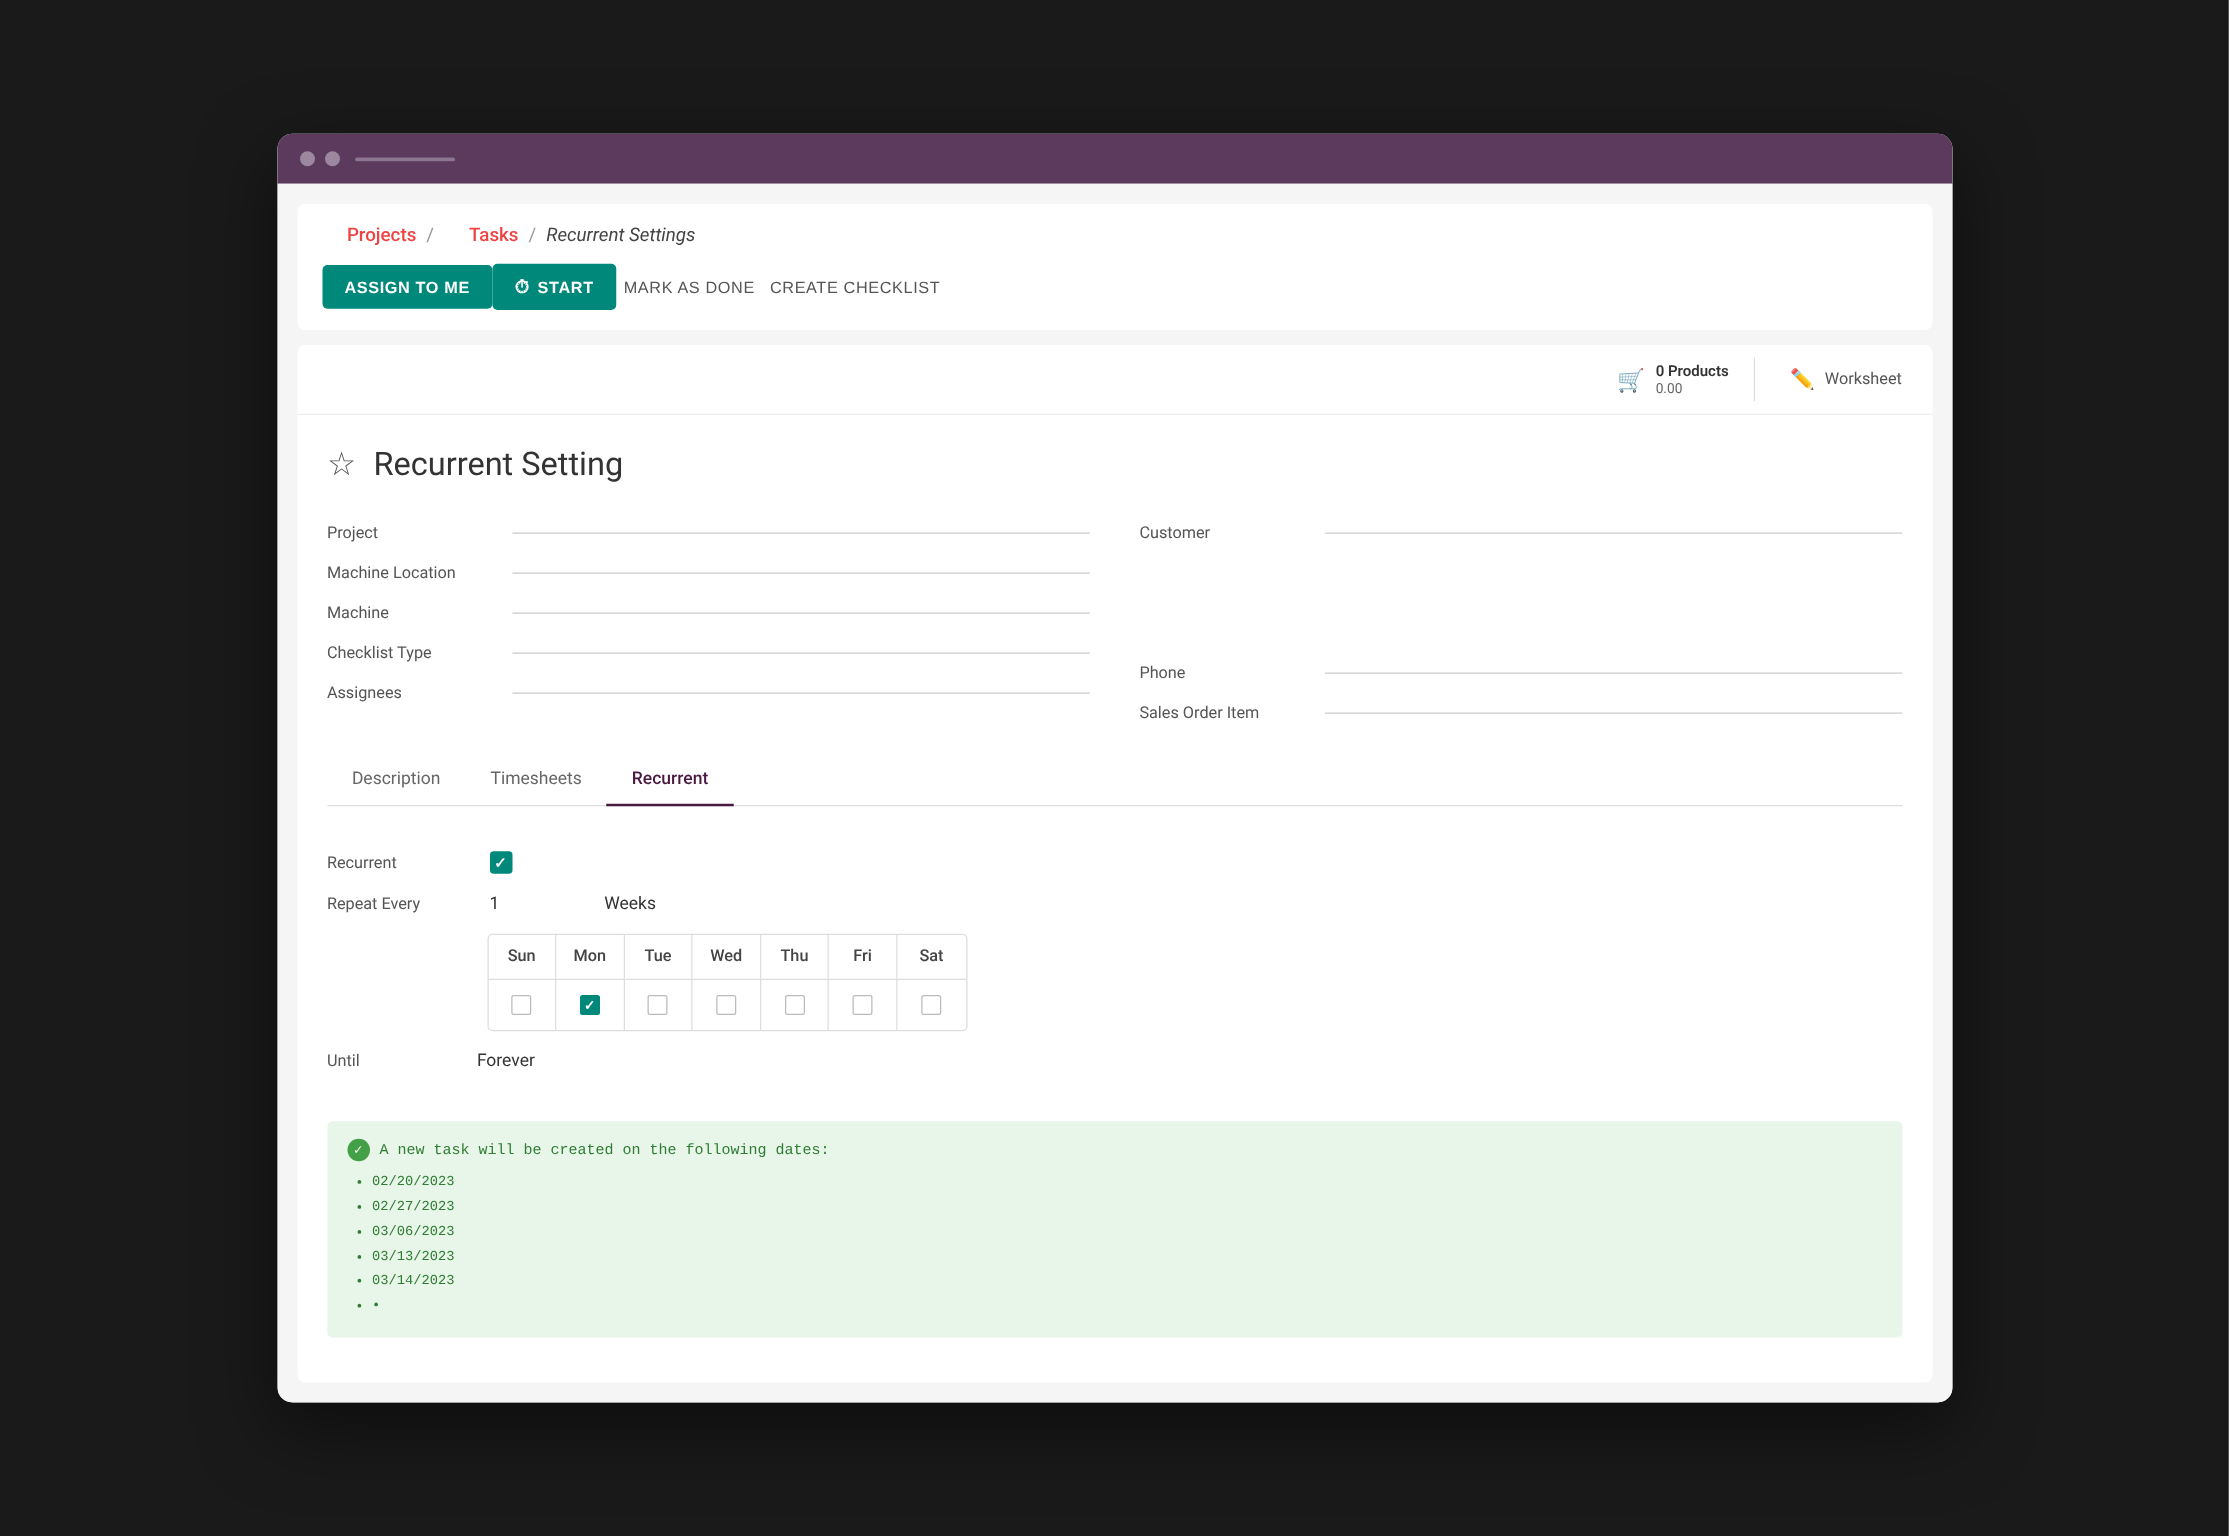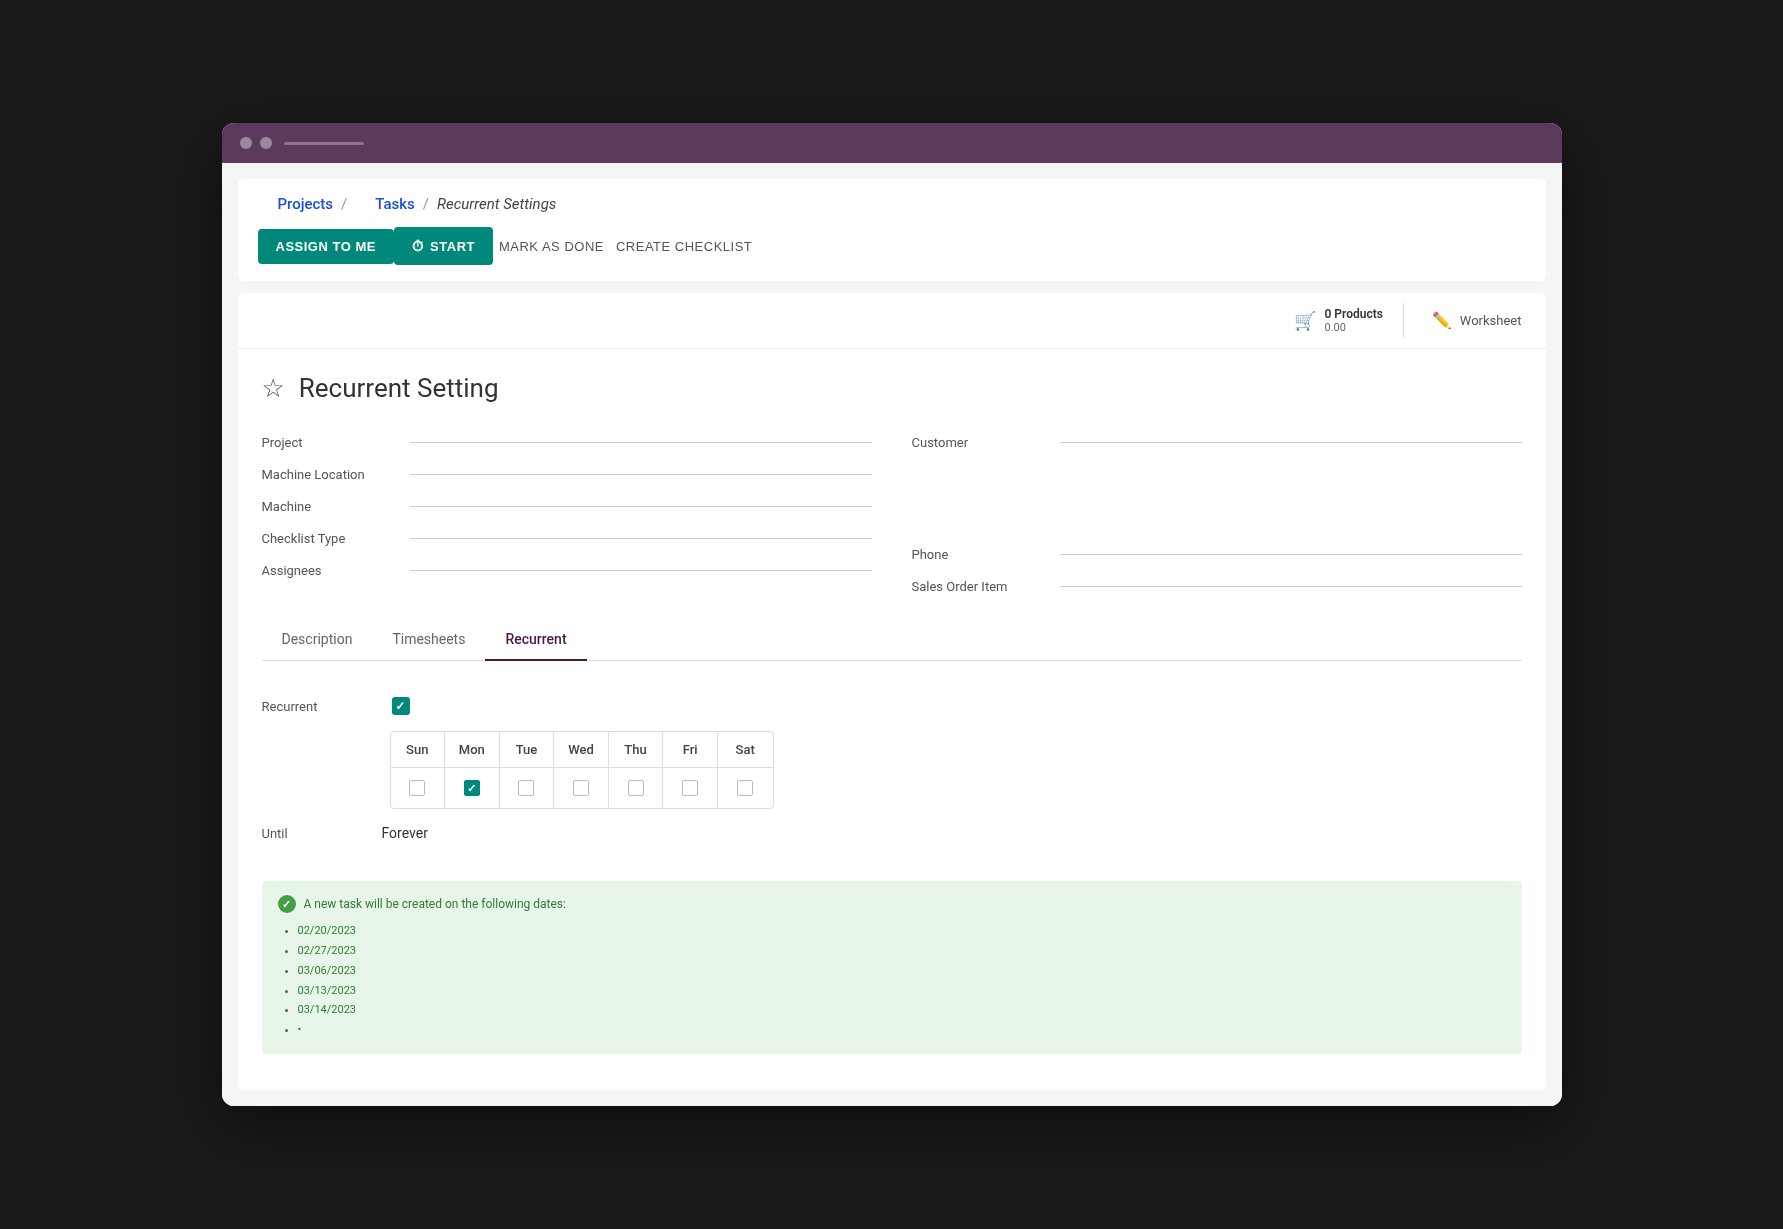--- a/index.html
+++ b/index.html
@@ -48,21 +48,21 @@
       margin-bottom: 12px;
     }
     .breadcrumb {
       display: flex;
       align-items: center;
       gap: 8px;
       margin-bottom: 14px;
       font-size: 15px;
     }
     .breadcrumb-link {
-      color: #1d4ed8;
+      color: #ef4444;
       cursor: pointer;
       font-weight: 500;
       padding-left: 20px;
     }
     .breadcrumb-sep {
       color: #999;
     }
     .breadcrumb-current {
       color: #444;
       font-style: italic;
@@ -305,20 +305,21 @@
     }
     .until-value {
       font-size: 14px;
       color: #333;
     }
     .info-box {
       background: #e8f5e9;
       border-radius: 4px;
       padding: 14px 16px;
       margin: 0 24px 36px 24px;
+      font-family: Liberation Mono, monospace;
     }
     .info-box-header {
       display: flex;
       align-items: center;
       gap: 8px;
       margin-bottom: 8px;
     }
     .check-circle {
       width: 18px; height: 18px;
       background: #43a047;
@@ -454,20 +455,26 @@
         </div>
       </div>
 
       <div class="section-body">
 
         <div class="recurrent-row">
           <span class="recurrent-label">Recurrent</span>
           <div class="checkbox-teal"></div>
         </div>
 
+        <div class="recurrent-row">
+          <span class="recurrent-label">Repeat Every</span>
+          <span class="repeat-value">1</span>
+          <span style="width:60px;"></span>
+          <span class="weeks-label">Weeks</span>
+        </div>
 
         <div style="padding-left:128px; margin-bottom:16px;">
           <div class="days-grid">
             <div class="days-header-row">
               <div class="day-header">Sun</div>
               <div class="day-header">Mon</div>
               <div class="day-header">Tue</div>
               <div class="day-header">Wed</div>
               <div class="day-header">Thu</div>
               <div class="day-header">Fri</div>

